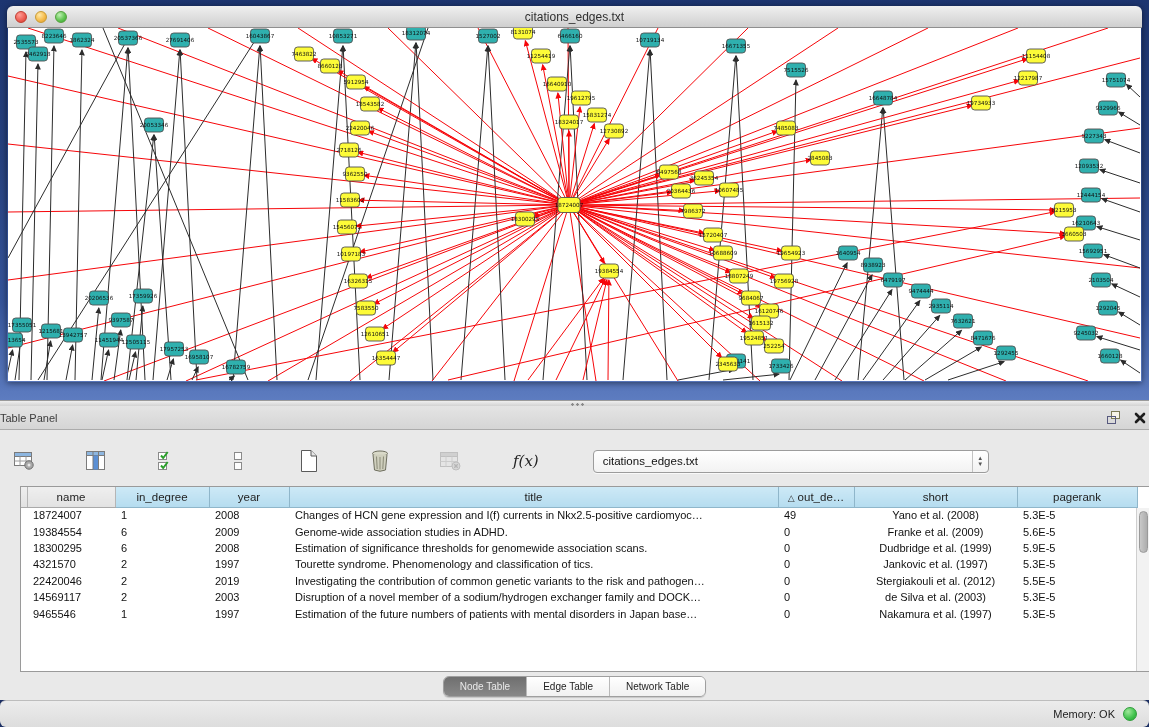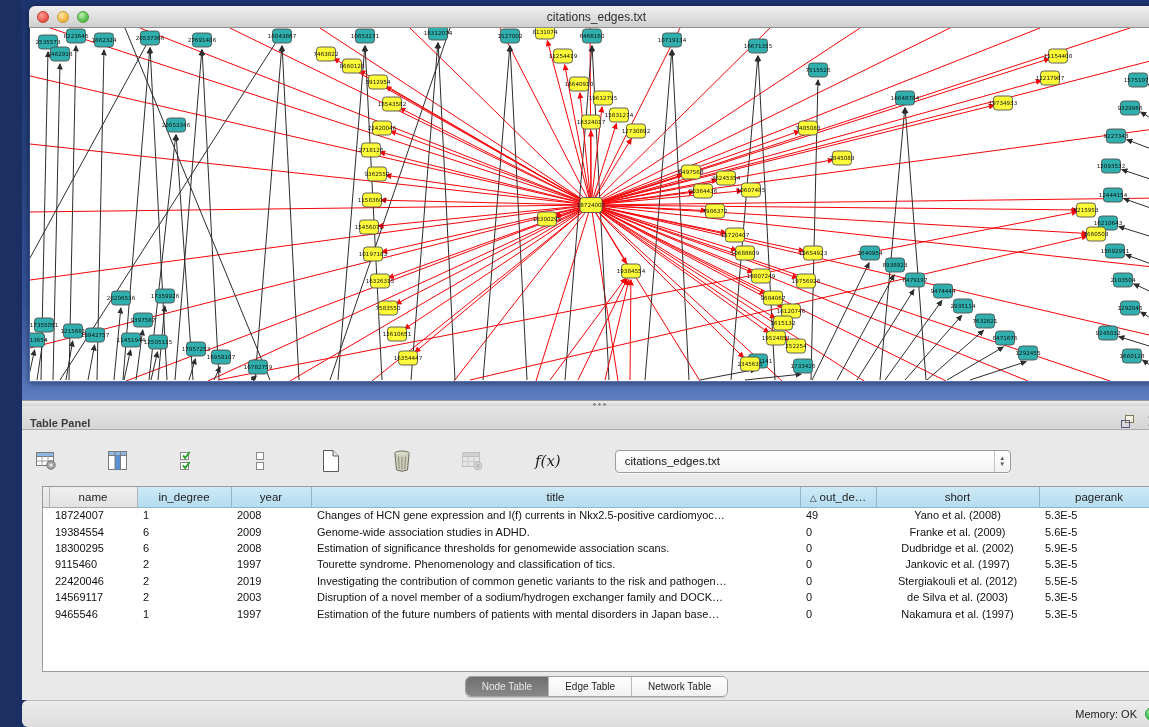--- a/index.html
+++ b/index.html
@@ -1,17 +1,17 @@
 <!DOCTYPE html>
 <html><head>
 <meta charset="utf-8">
 <style>
   * { margin:0; padding:0; box-sizing:border-box; }
   html,body { width:1149px; height:727px; overflow:hidden; font-family:"Liberation Sans", sans-serif; background:#1c2f63; }
-  #stage { position:relative; width:910px; height:727px;margin-left:22px; }
+  #stage { position:relative; width:910px; height:727px; }
 
   
   #graph-area { position:absolute; left:0; top:0; width:1149px; height:400px;
     background:linear-gradient(to bottom,#1d3570 0%,#27427f 40%,#35549a 75%,#5d7cc0 100%); }
   #net-window { position:absolute; left:7px; top:6px; width:1135px; height:376px;
     border-radius:6px 6px 0 0; box-shadow:0 1px 6px rgba(0,0,0,.5); }
   #titlebar { height:22px; border-radius:6px 6px 0 0;
     background:linear-gradient(to bottom,#f0f0f0,#cfcfcf); border-bottom:1px solid #8f8f8f;
     display:flex; align-items:center; position:relative; }
   .tl { width:12px; height:12px; border-radius:50%; margin-left:8px; }
@@ -24,21 +24,21 @@
 
   
   #splitter { position:absolute; left:0; top:400px; width:1149px; height:6px;
     background:linear-gradient(#efefef,#d2d2d2); border-top:1px solid #9a9a9a; }
   #splitter .grip { position:absolute; left:570px; top:2px; width:14px; height:3px;
     background:radial-gradient(circle,#8a8a8a 1px,transparent 1.5px); background-size:5px 3px; }
 
   
   #table-panel { position:absolute; left:0; top:406px; width:1149px; height:294px; background:#e9e9e9; }
   #panel-header { height:24px; background:linear-gradient(#e4e4e4,#d5d5d5); border-bottom:1px solid #ababab;
-    display:flex; align-items:flex-end; padding:0 8px;font-weight:bold; }
+    display:flex; align-items:center; padding:0 0; }
   #panel-title { font-size:11px; color:#3c3c3c; }
   #panel-header .spacer { flex:1; }
   .hdr-icon { width:18px; height:16px; margin-left:8px; display:flex; align-items:center; justify-content:center; cursor:pointer; }
 
   #toolbar { position:absolute; left:10px; top:38px; height:34px; display:flex; align-items:center;gap:36px; }
   .tb-btn { width:30px; height:30px; margin-right:5px; display:flex; align-items:center; justify-content:center; border-radius:4px; }
   .tb-btn.disabled { opacity:.55; }
   #fx { font-family:"DejaVu Serif", serif; font-style:italic; font-size:15px; color:#222; margin:0 10px 0 6px; }
   #combo { width:396px; height:23px; margin-left:8px; background:linear-gradient(#ffffff,#f2f2f2);
     border:1px solid #9c9c9c; border-radius:4px; display:flex; align-items:center; box-shadow:0 1px 0 rgba(255,255,255,.7); }
@@ -583,26 +583,26 @@
               <td class="center">Franke et al. (2009)</td>
               <td>5.6E-5</td>
             </tr>
             <tr>
               <td class="center"></td>
               <td>18300295</td>
               <td>6</td>
               <td>2008</td>
               <td>Estimation of significance thresholds for genomewide association scans.</td>
               <td>0</td>
-              <td class="center">Dudbridge et al. (2002)</td>
+              <td class="center">Dudbridge et al. (1999)</td>
               <td>5.9E-5</td>
             </tr>
             <tr>
               <td class="center"></td>
-              <td>9115460</td>
+              <td>4321570</td>
               <td>2</td>
               <td>1997</td>
               <td>Tourette syndrome. Phenomenology and classification of tics.</td>
               <td>0</td>
               <td class="center">Jankovic et al. (1997)</td>
               <td>5.3E-5</td>
             </tr>
             <tr>
               <td class="center"></td>
               <td>22420046</td>

